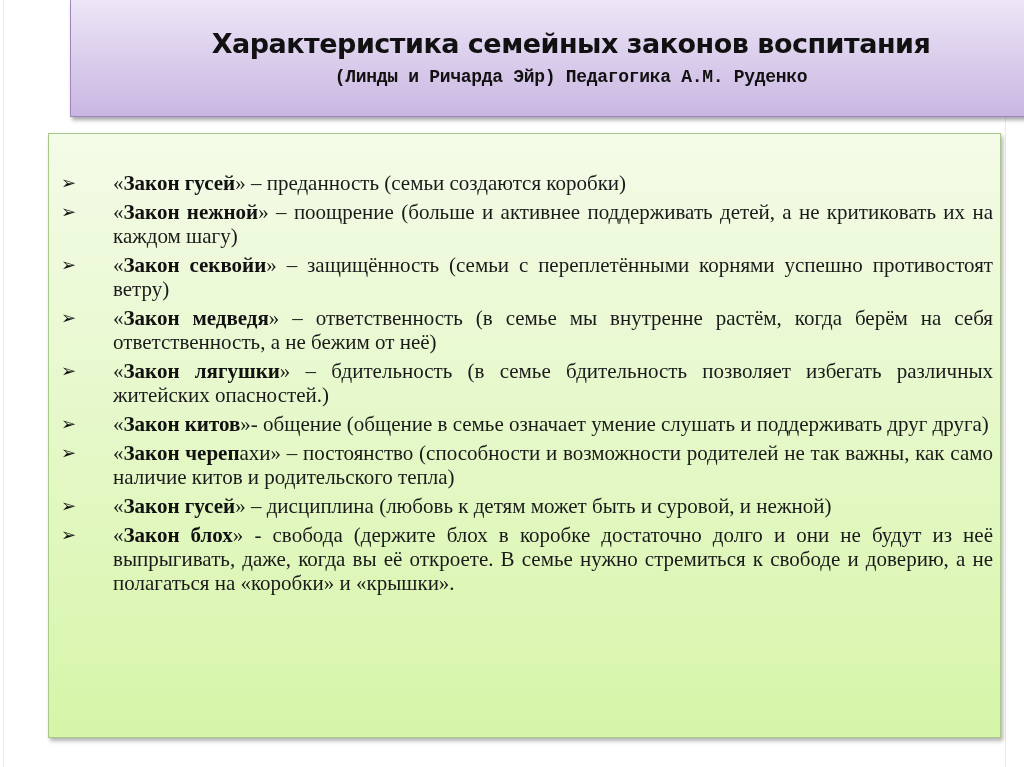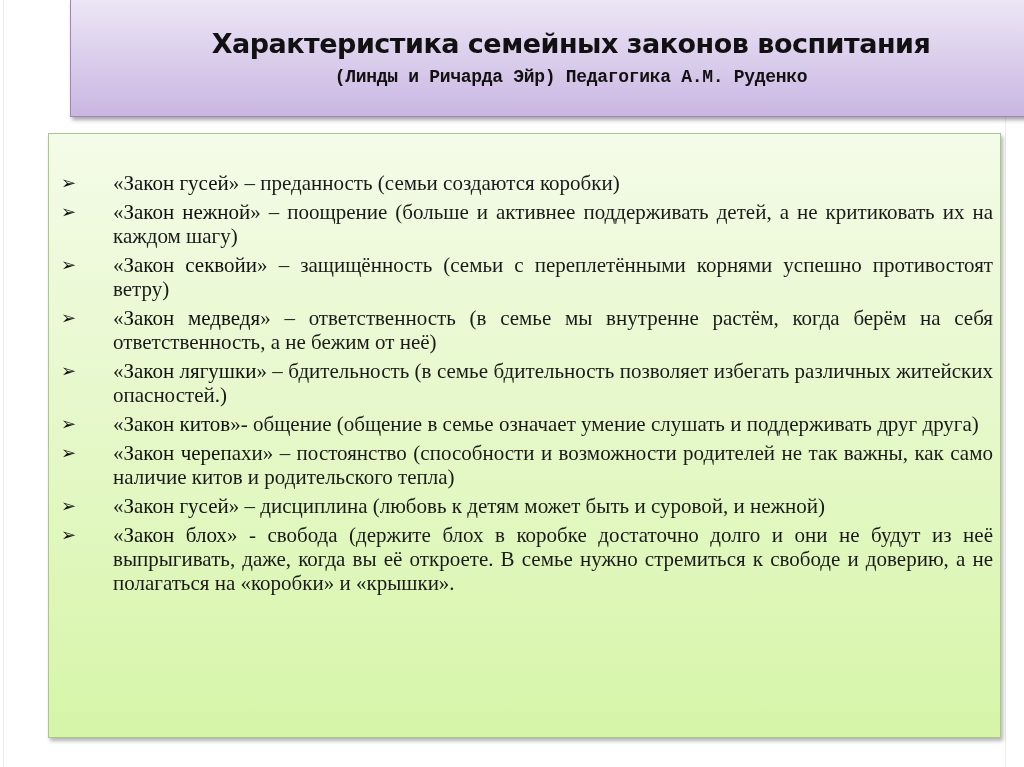--- a/index.html
+++ b/index.html
@@ -17,21 +17,21 @@
   .content-box {
     position:absolute; left:48px; top:133px; width:953px; height:605px;
     background:linear-gradient(#f4fbe8, #d6f5a8);
     border:1px solid #a8c88a;
     box-shadow:2px 3px 4px rgba(0,0,0,0.3);
     box-sizing:border-box;
   }
   ul.laws { list-style:none; margin:0; padding:0; position:absolute; left:12px; top:37px; width:932px; }
   ul.laws li { position:relative; padding-left:52px; font-family:"Liberation Serif", serif; font-size:21px; line-height:24px; color:#1a1a1a; text-align:justify; margin-bottom:5px; }
   .bullet { position:absolute; left:0; top:0; font-size:18px; color:#111; font-family:"DejaVu Sans", sans-serif; }
-  b { font-weight:normal; color:#111; }
+  b { font-weight:bold; color:#111; }
 </style>
 </head>
 <body>
 
 <div class="slide-edge" style="left:3px;"></div>
 <div class="slide-edge" style="left:1005px;"></div>
 
 <div class="title-box">
   <div class="title-main">Характеристика семейных законов воспитания</div>
   <div class="title-sub">(Линды и Ричарда Эйр) Педагогика  А.М. Руденко</div>

